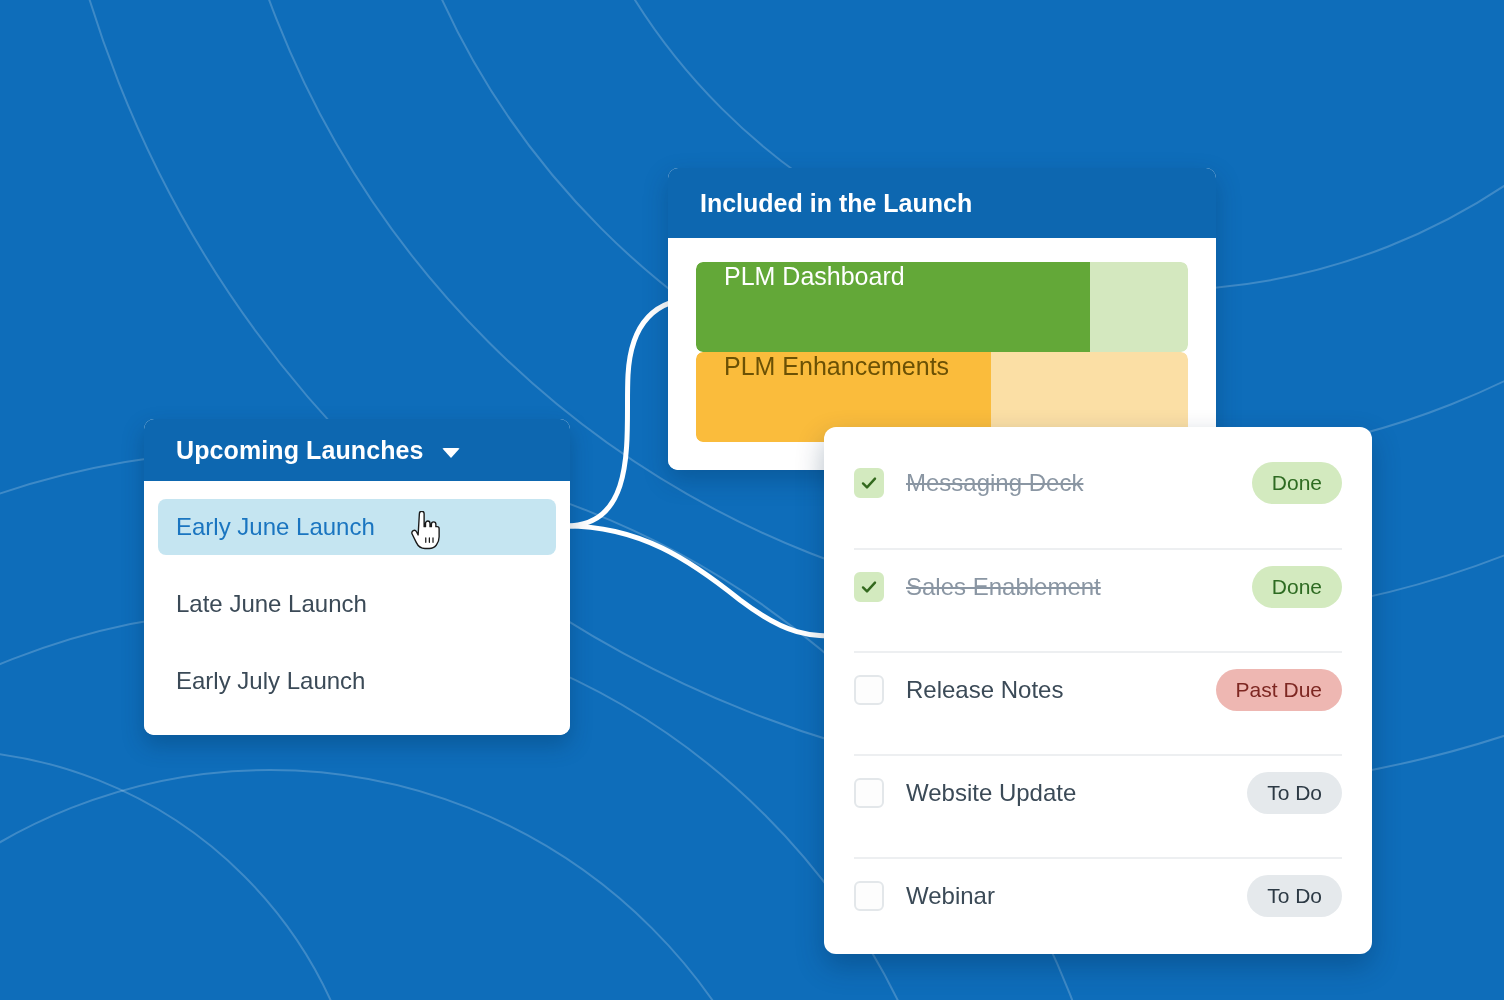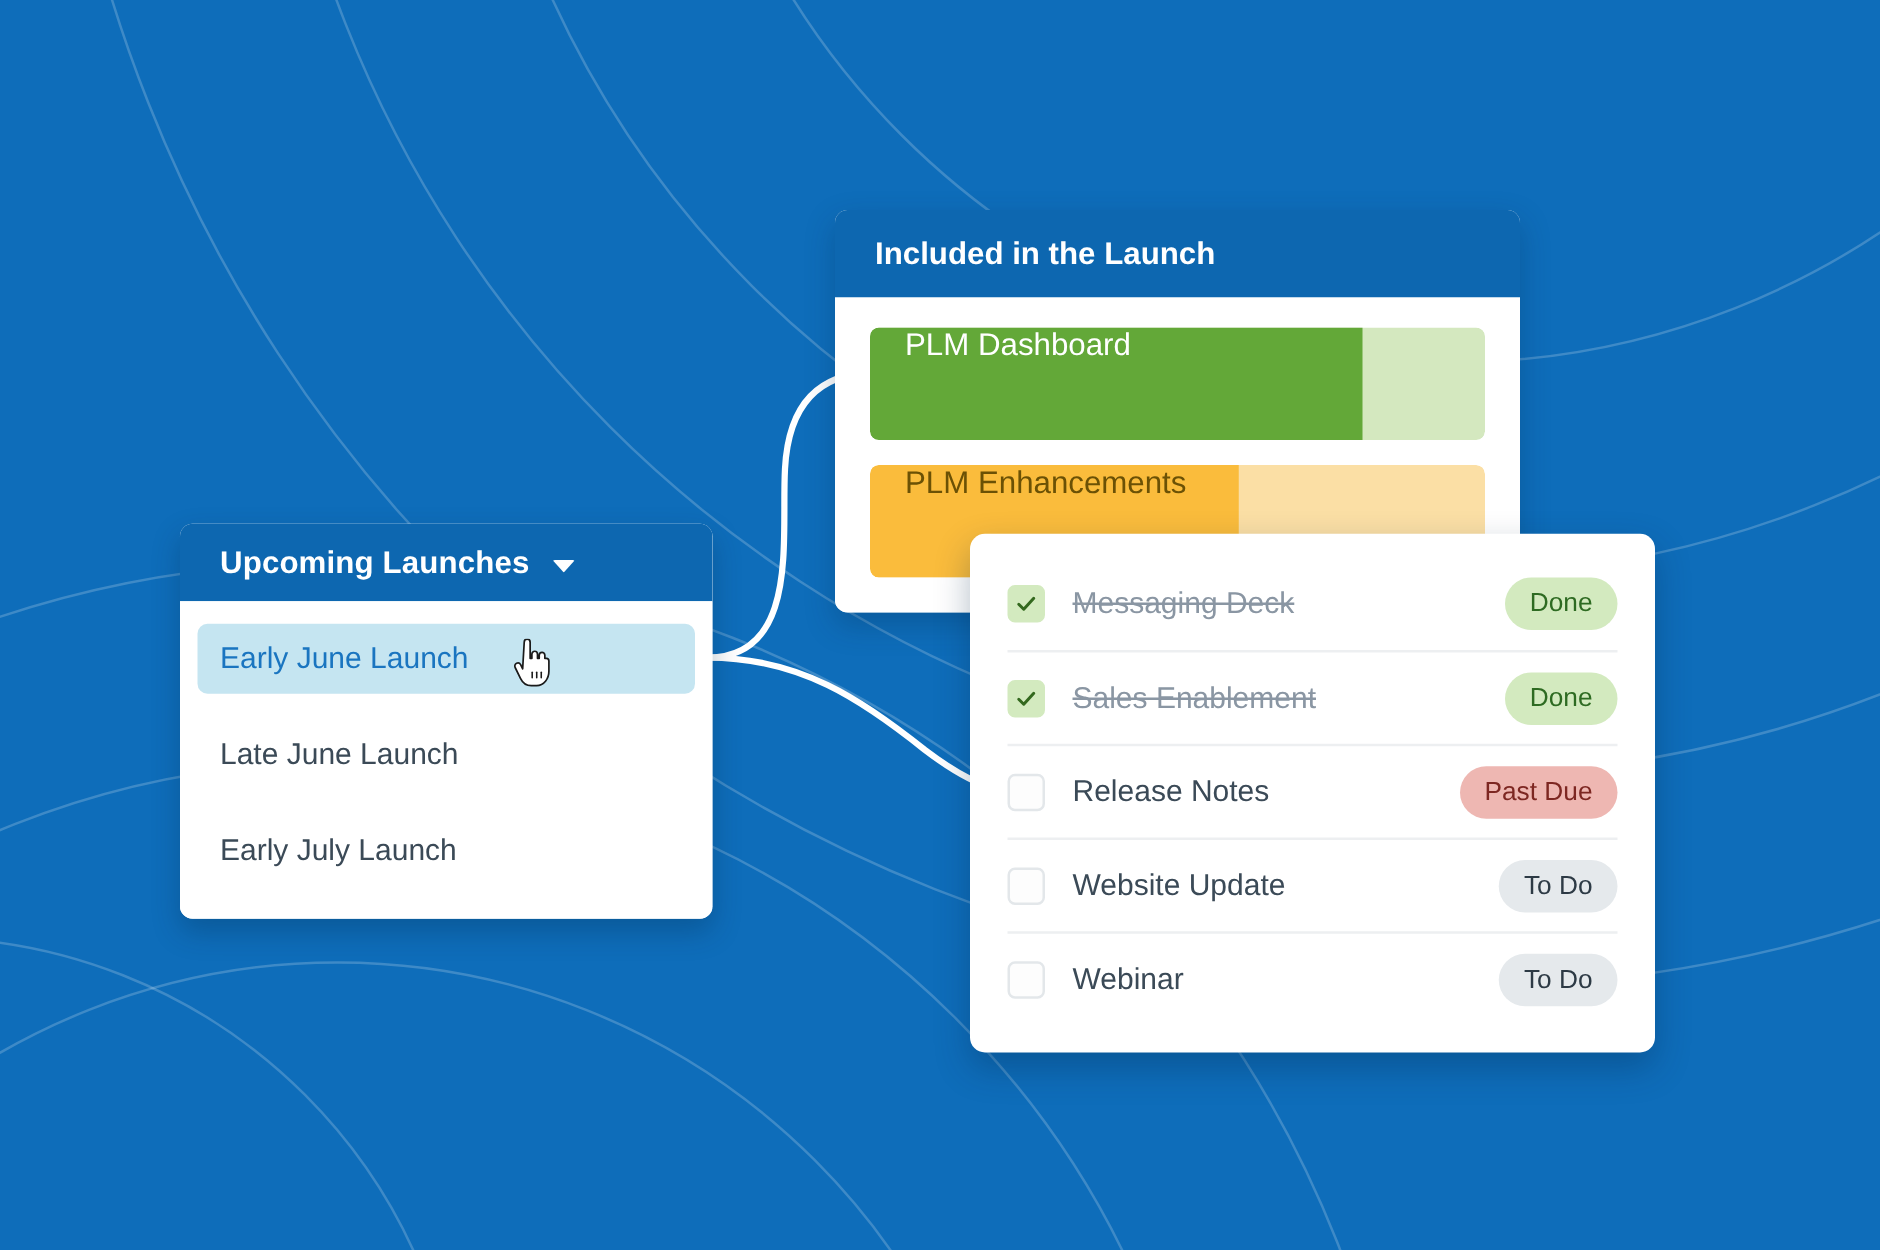--- a/index.html
+++ b/index.html
@@ -149,21 +149,21 @@
 
   .progress-row {
     height: 90px;
     border-radius: 7px;
     position: relative;
     overflow: hidden;
     display: flex;
     align-items: flex-start;
   }
 
-  .progress-row + .progress-row { margin-top: 20px; }
+  .progress-row + .progress-row { }
 
   .progress-track {
     position: absolute;
     inset: 0;
     border-radius: 7px;
   }
 
   .progress-fill {
     position: absolute;
     left: 0; top: 0; bottom: 0;
@@ -173,39 +173,40 @@
   .progress-label {
     position: relative;
     z-index: 2;
     padding-left: 28px;
     font-size: 25px;
   }
 
   
   #tasks-card {
     position: absolute;
-    left: 776px;
+    left: 824px;
     top: 427px;
     width: 548px;
     border-radius: 12px;
     background: #ffffff;
     box-shadow: 0 12px 28px rgba(0,38,70,0.30);
     padding: 18px 30px 22px 30px;
     z-index: 30;
   }
 
   .task-row {
     height: 75px;
     display: flex;
     align-items: center;
     gap: 22px;
   }
 
   .task-row + .task-row {
     border-top: 2px solid #edeff1;
+    margin-top: 28px;
   }
 
   .checkbox {
     width: 30px;
     height: 30px;
     border-radius: 6px;
     flex: 0 0 auto;
     display: flex;
     align-items: center;
     justify-content: center;

